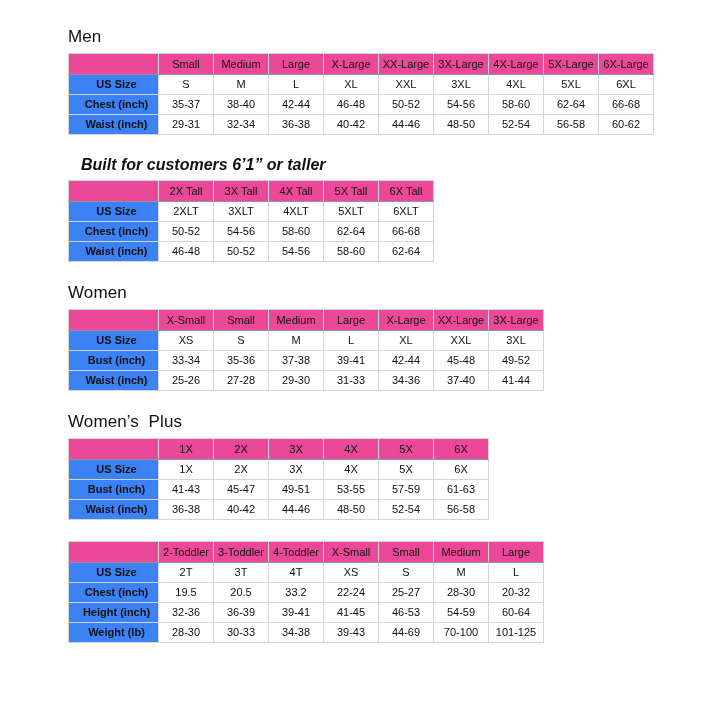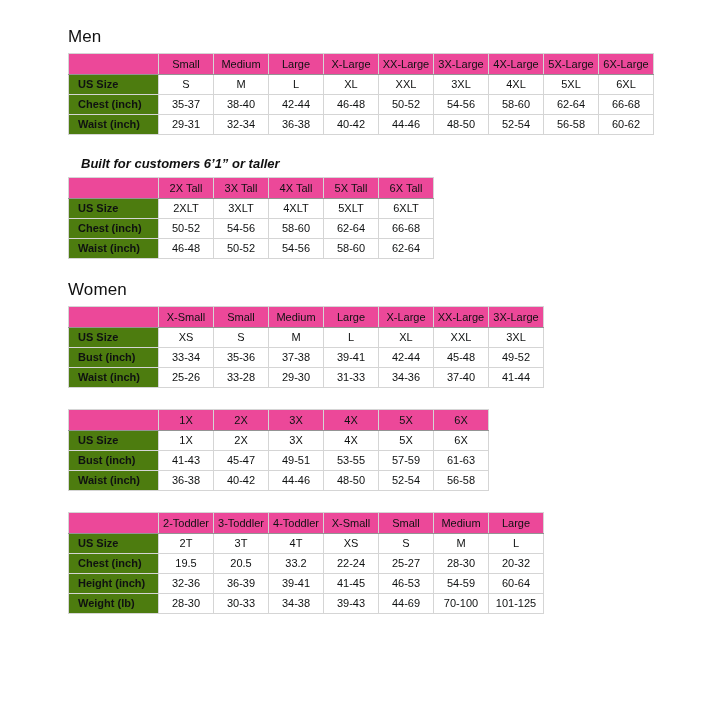--- a/index.html
+++ b/index.html
@@ -19,21 +19,21 @@
   .title-row { display: flex; align-items: baseline; margin: 0 0 6px 0; }
   .section-title {
     font-size: 17px;
     font-weight: 500;
     letter-spacing: 0.1px;
     margin: 0;
     white-space: pre-wrap;
     color: #111111;
   }
   .section-subtitle {
-    font-size: 13px;
+    font-size: 16px;
     font-style: italic;
     font-weight: bold;
     margin-left: 13px;
     color: #111111;
   }
   table.size-table {
     border-collapse: collapse;
     table-layout: fixed;
   }
   .size-table th, .size-table td {
@@ -47,23 +47,23 @@
     white-space: nowrap;
     overflow: hidden;
   }
   .size-table thead th {
     background: #ec4899;
     font-weight: normal;
     border-bottom: 1px solid #949494;
     height: 21px;
   }
   .size-table tbody th {
-    background: #4d7c0f;
+    background: #3b82f6;
     font-weight: bold;
-    text-align: left;
+    text-align: center;
     padding-left: 9px;
   }
   .size-table tbody td { background: #ffffff; }
 </style>
 </head>
 <body>
 
 <div class="page" id="chart-root">
     <div class="section">
       <div class="title-row">
@@ -231,31 +231,34 @@
             <td>35-36</td>
             <td>37-38</td>
             <td>39-41</td>
             <td>42-44</td>
             <td>45-48</td>
             <td>49-52</td>
           </tr>
           <tr>
             <th>Waist (inch)</th>
             <td>25-26</td>
-            <td>33-28</td>
+            <td>27-28</td>
             <td>29-30</td>
             <td>31-33</td>
             <td>34-36</td>
             <td>37-40</td>
             <td>41-44</td>
           </tr>
         </tbody>
       </table>
     </div>
     <div class="section">
+      <div class="title-row">
+        <h2 class="section-title">Women’s  Plus</h2>
+      </div>
       <table class="size-table">
         <colgroup>
           <col style="width: 90px;">
           <col style="width: 55px;">
           <col style="width: 55px;">
           <col style="width: 55px;">
           <col style="width: 55px;">
           <col style="width: 55px;">
           <col style="width: 55px;">
         </colgroup>

